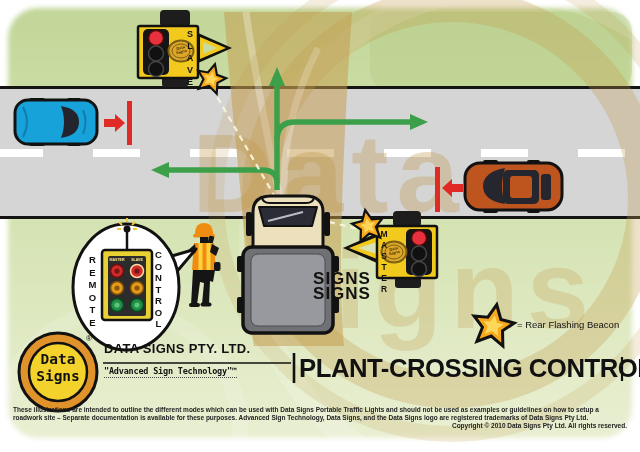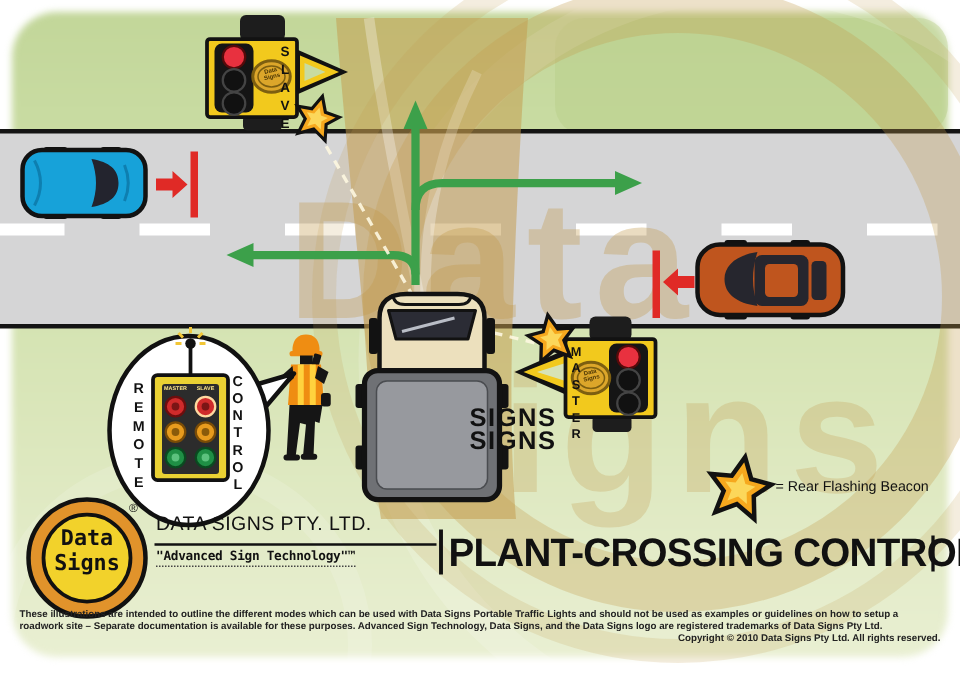--- a/index.html
+++ b/index.html
@@ -18,21 +18,21 @@
   .tinylabel{font-size:5px;font-weight:bold;color:#ffe98a;text-align:center;width:28px;
          transform:scale(.72);transform-origin:center top;}
   .oval-logo{font-size:5px;line-height:4.6px;font-weight:bold;text-align:center;width:26px;
          color:#4a3505;transform:rotate(-14deg) scale(.8);transform-origin:center;}
   .haulroad{left:305px;top:271px;width:74px;text-align:center;font-size:17px;font-weight:bold;
          line-height:15px;letter-spacing:1px;}
   .legend-txt{left:517px;top:319px;font-size:9.5px;font-weight:normal;}
   .logo-word{left:30px;top:351px;width:56px;text-align:center;font-weight:bold;
          font-family:"DejaVu Sans Mono",monospace;font-size:14.5px;line-height:17px;}
   .regmark{left:86px;top:334px;font-size:8px;}
-  .company{left:104px;top:341px;font-size:13px;font-weight:normal;letter-spacing:.3px;}
+  .company{left:104px;top:341px;font-size:13px;font-weight:bold;letter-spacing:.3px;}
   .tagline{left:104px;top:366px;font-size:8.5px;font-weight:bold;letter-spacing:-.2px;
          font-family:"DejaVu Sans Mono",monospace;border-bottom:1px dotted #444;padding-bottom:1px;}
   .title{left:299px;top:353px;font-size:26.5px;font-weight:bold;letter-spacing:-.5px;
          transform:scaleX(.97);transform-origin:left top;}
   .fineprint{position:absolute;left:13px;top:406px;width:614px;font-size:6.5px;font-weight:bold;
          color:#222;line-height:8.2px;}
   .fineprint .r{text-align:right;}
 </style>
 </head>
 <body>

